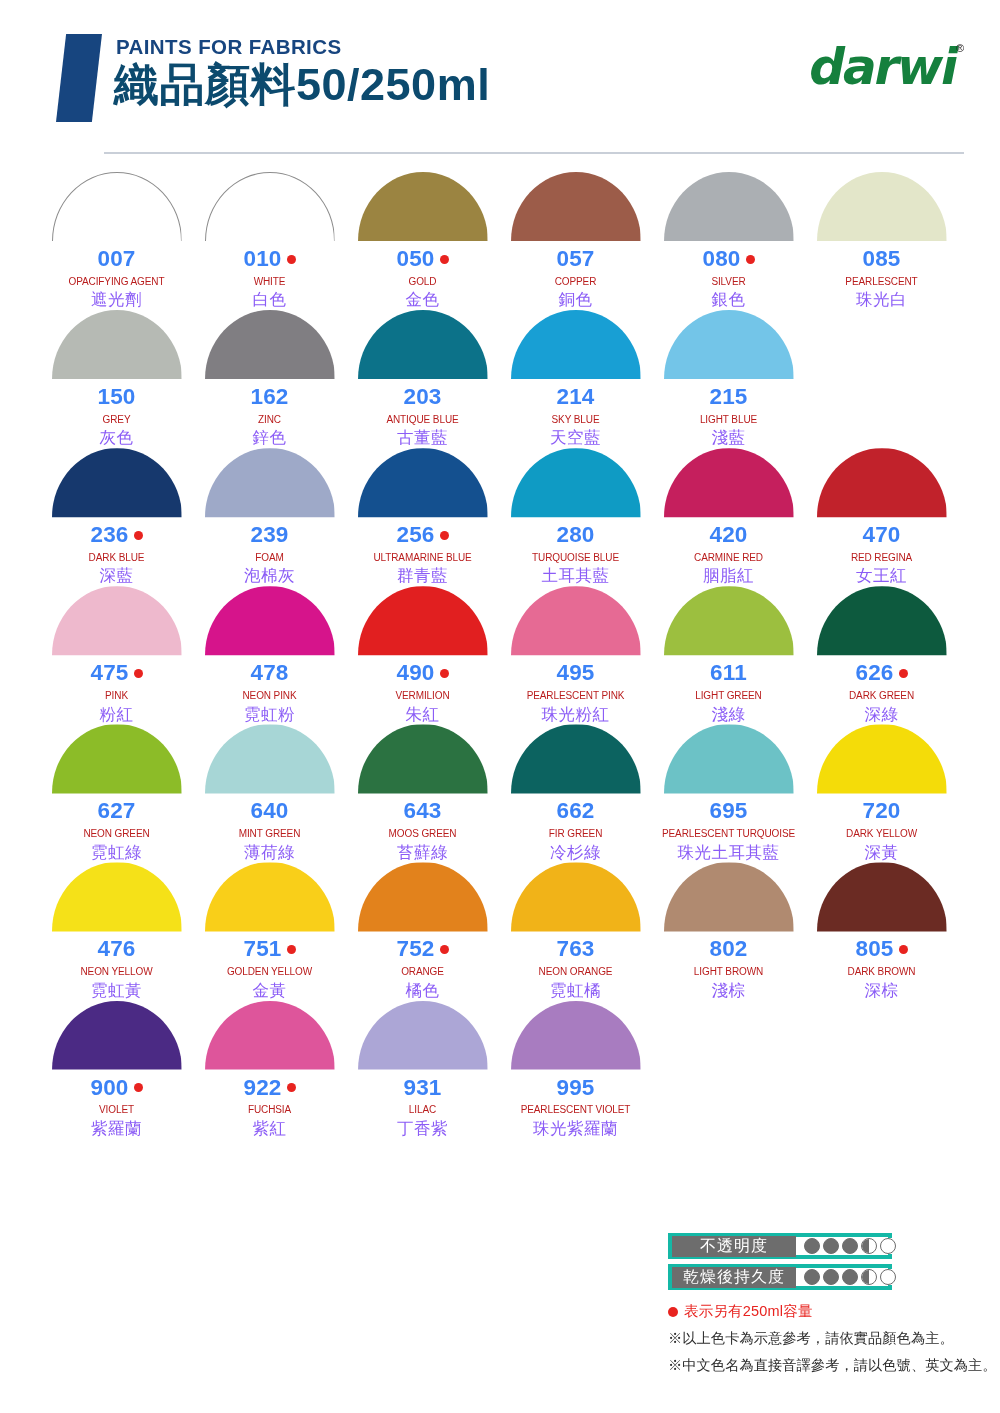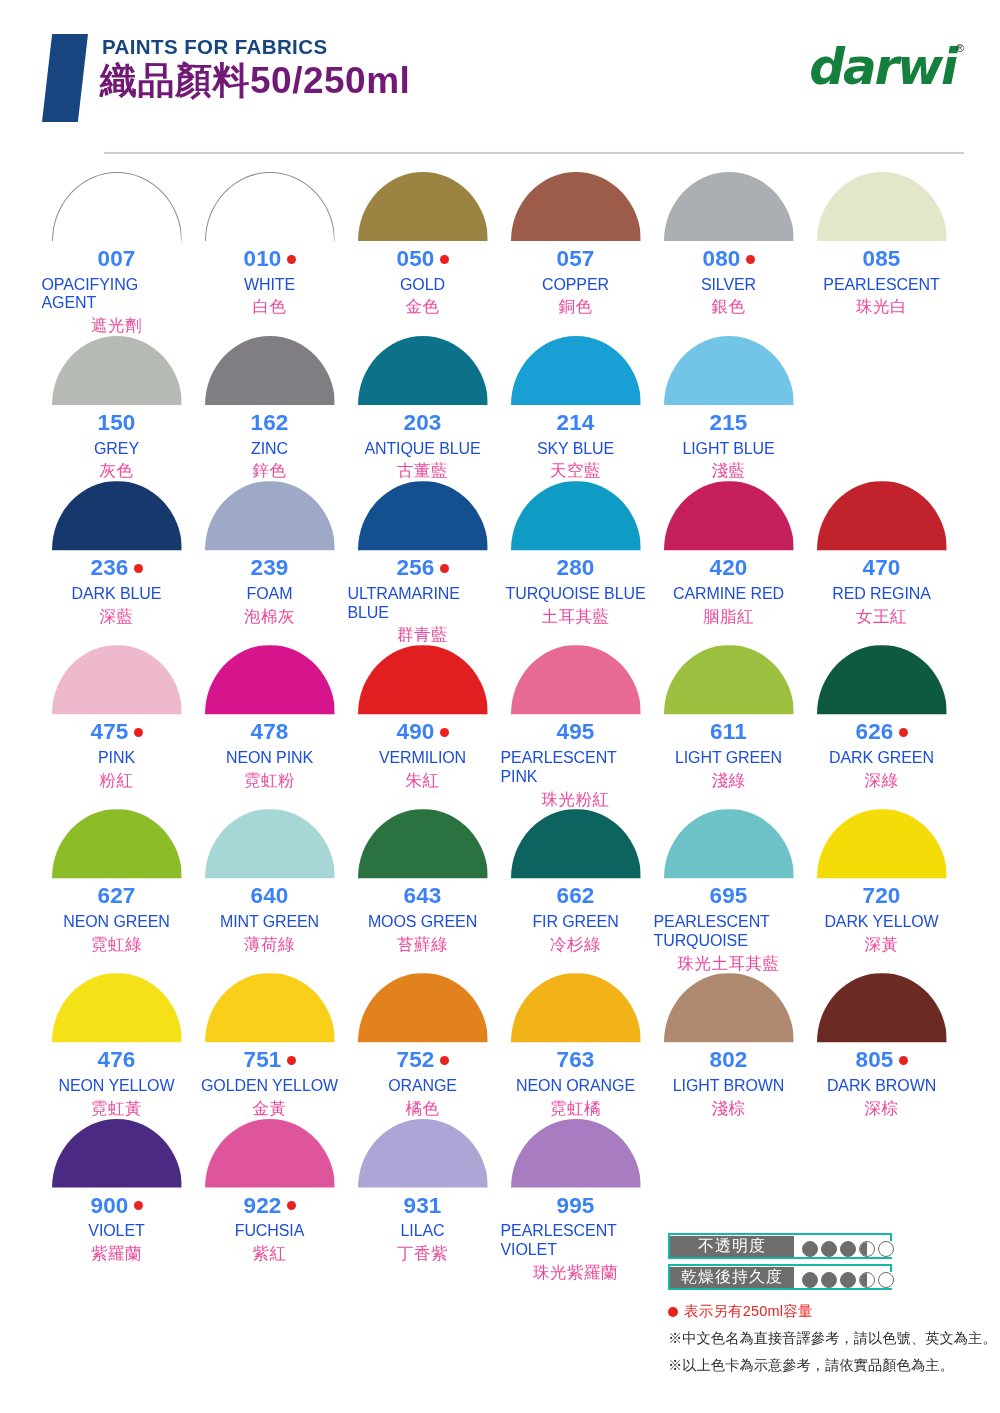--- a/index.html
+++ b/index.html
@@ -14,21 +14,21 @@
     font-family: "Liberation Sans", sans-serif;
     color: #231f20;
     overflow: hidden;
     position: relative;
   }
 
   
   .header {
     position: relative;
     height: 130px;
-    padding: 34px 0 0 2px;
+    padding: 34px 0 0 16px;
   }
   .header-inner {
     position: relative;
     display: flex;
     align-items: flex-start;
     padding-left: 40px;
     padding-right: 36px;
   }
   .brand-slash {
     width: 46px;
@@ -52,23 +52,23 @@
   }
   .title-en {
     font-size: 20.5px;
     font-weight: bold;
     letter-spacing: 0.4px;
     color: #17457f;
     line-height: 1.05;
     margin: 2px 0 0 0;
   }
   .title-zh {
-    font-size: 37px;
+    font-size: 45px;
     font-weight: bold;
-    color: #701a75;
+    color: #0c4a6e;
     line-height: 1.12;
     letter-spacing: 0.5px;
     margin: 2px 0 0 -2px;
     white-space: nowrap;
   }
   .logo {
     flex: 0 0 auto;
     margin-top: 8px;
     position: relative;
   }
@@ -150,46 +150,46 @@
   }
   .dot250 {
     width: 9px;
     height: 9px;
     border-radius: 50%;
     background: #e8231f;
     display: inline-block;
   }
   .name-en {
     margin-top: 5px;
-    font-size: 16px;
+    font-size: 10px;
     line-height: 1.18;
-    color: #1d4ed8;
+    color: #b91c1c;
     letter-spacing: -0.1px;
     max-width: 150px;
   }
   .name-zh {
     margin-top: 3px;
     font-size: 16.5px;
     line-height: 1.2;
     text-align: center;
-    color: #ec4899;
+    color: #8b5cf6;
     letter-spacing: 0.5px;
   }
 
   
   .legend {
     position: absolute;
     left: 668px;
     top: 1233px;
     width: 300px;
   }
   .rating-row {
     display: flex;
-    align-items: flex-end;
-    border: 2px solid #14b8a6;
+    align-items: center;
+    border: 4px solid #14b8a6;
     margin-bottom: 5px;
     height: 26px;
     box-sizing: border-box;
     width: 224px;
   }
   .rating-label {
     background: #6d6d6d;
     color: #ffffff;
     font-size: 16px;
     letter-spacing: 1px;
@@ -706,15 +706,15 @@
           <span class="rdot full"></span>
           <span class="rdot half"></span>
           <span class="rdot"></span>
         </div>
       </div>
     </div>
   <div class="legend-note-red">
     <span class="dot250"></span>
     <span>表示另有250ml容量</span>
   </div>
+  <div class="legend-note">※以上色卡為示意參考，請依實品顏色為主。</div>
   <div class="legend-note">※中文色名為直接音譯參考，請以色號、英文為主。</div>
-  <div class="legend-note">※以上色卡為示意參考，請依實品顏色為主。</div>
 </div>
 
 </body></html>

